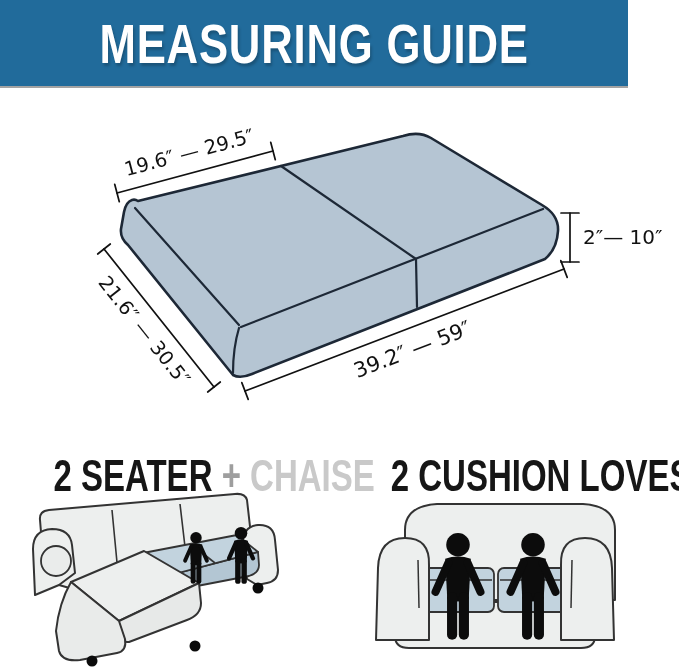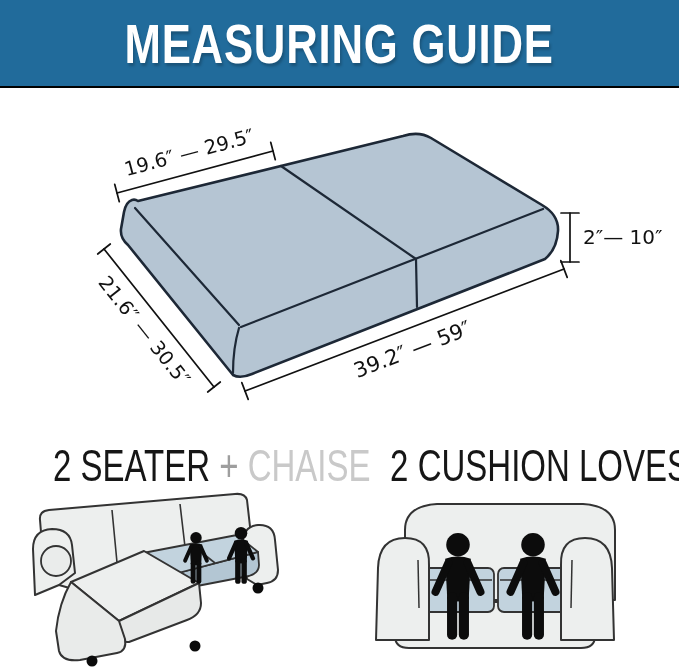--- a/index.html
+++ b/index.html
@@ -2,38 +2,38 @@
 <html><head>
 <meta charset="utf-8">
 <style>
   html,body{margin:0;padding:0;background:#ffffff;}
   .stage{
     position:relative;width:679px;height:668px;background:#ffffff;overflow:hidden;
     font-family:"Liberation Sans",sans-serif;
   }
   
   .banner{
-    position:absolute;left:0;top:0;width:679px;height:88px;
-    background:#216b9b;border-bottom:2px solid #000000;
+    position:absolute;left:0;top:0;width:628px;height:88px;
+    background:#216b9b;border-bottom:2px solid #a3a3a3;
     display:flex;align-items:center;justify-content:center;box-sizing:border-box;
   }
   .banner h1{
     margin:0;color:#ffffff;font-size:56px;font-weight:700;letter-spacing:1px;
     transform:scaleX(0.78);transform-origin:center;white-space:nowrap;
     text-shadow:2px 3px 3px rgba(0,0,0,0.22);
     font-family:"Liberation Sans",sans-serif;
   }
   
   .diagram{position:absolute;left:0;top:88px;}
   .dim-text{font-family:"DejaVu Sans",sans-serif;fill:#111111;}
   
   .label-row{position:absolute;top:438px;left:0;width:679px;height:46px;}
   .sec-label{
-    position:absolute;top:6px;height:44px;line-height:44px;text-align:center;
-    font-size:44px;font-weight:400;white-space:nowrap;
+    position:absolute;top:16px;height:44px;line-height:44px;text-align:center;
+    font-size:44px;font-weight:700;white-space:nowrap;
   }
   .sec-label .squeeze{display:inline-block;transform:scaleX(0.75);transform-origin:center;}
   .sec-label-left{left:0;width:339px;}
   .sec-label-right{left:330px;width:340px;}
   .lbl-dark{color:#161616;}
   .lbl-plus{color:#9e9e9e;}
   .lbl-gray{color:#c9c9c9;}
   
   .sofa-left{position:absolute;left:15px;top:485px;}
   .sofa-right{position:absolute;left:365px;top:490px;}

